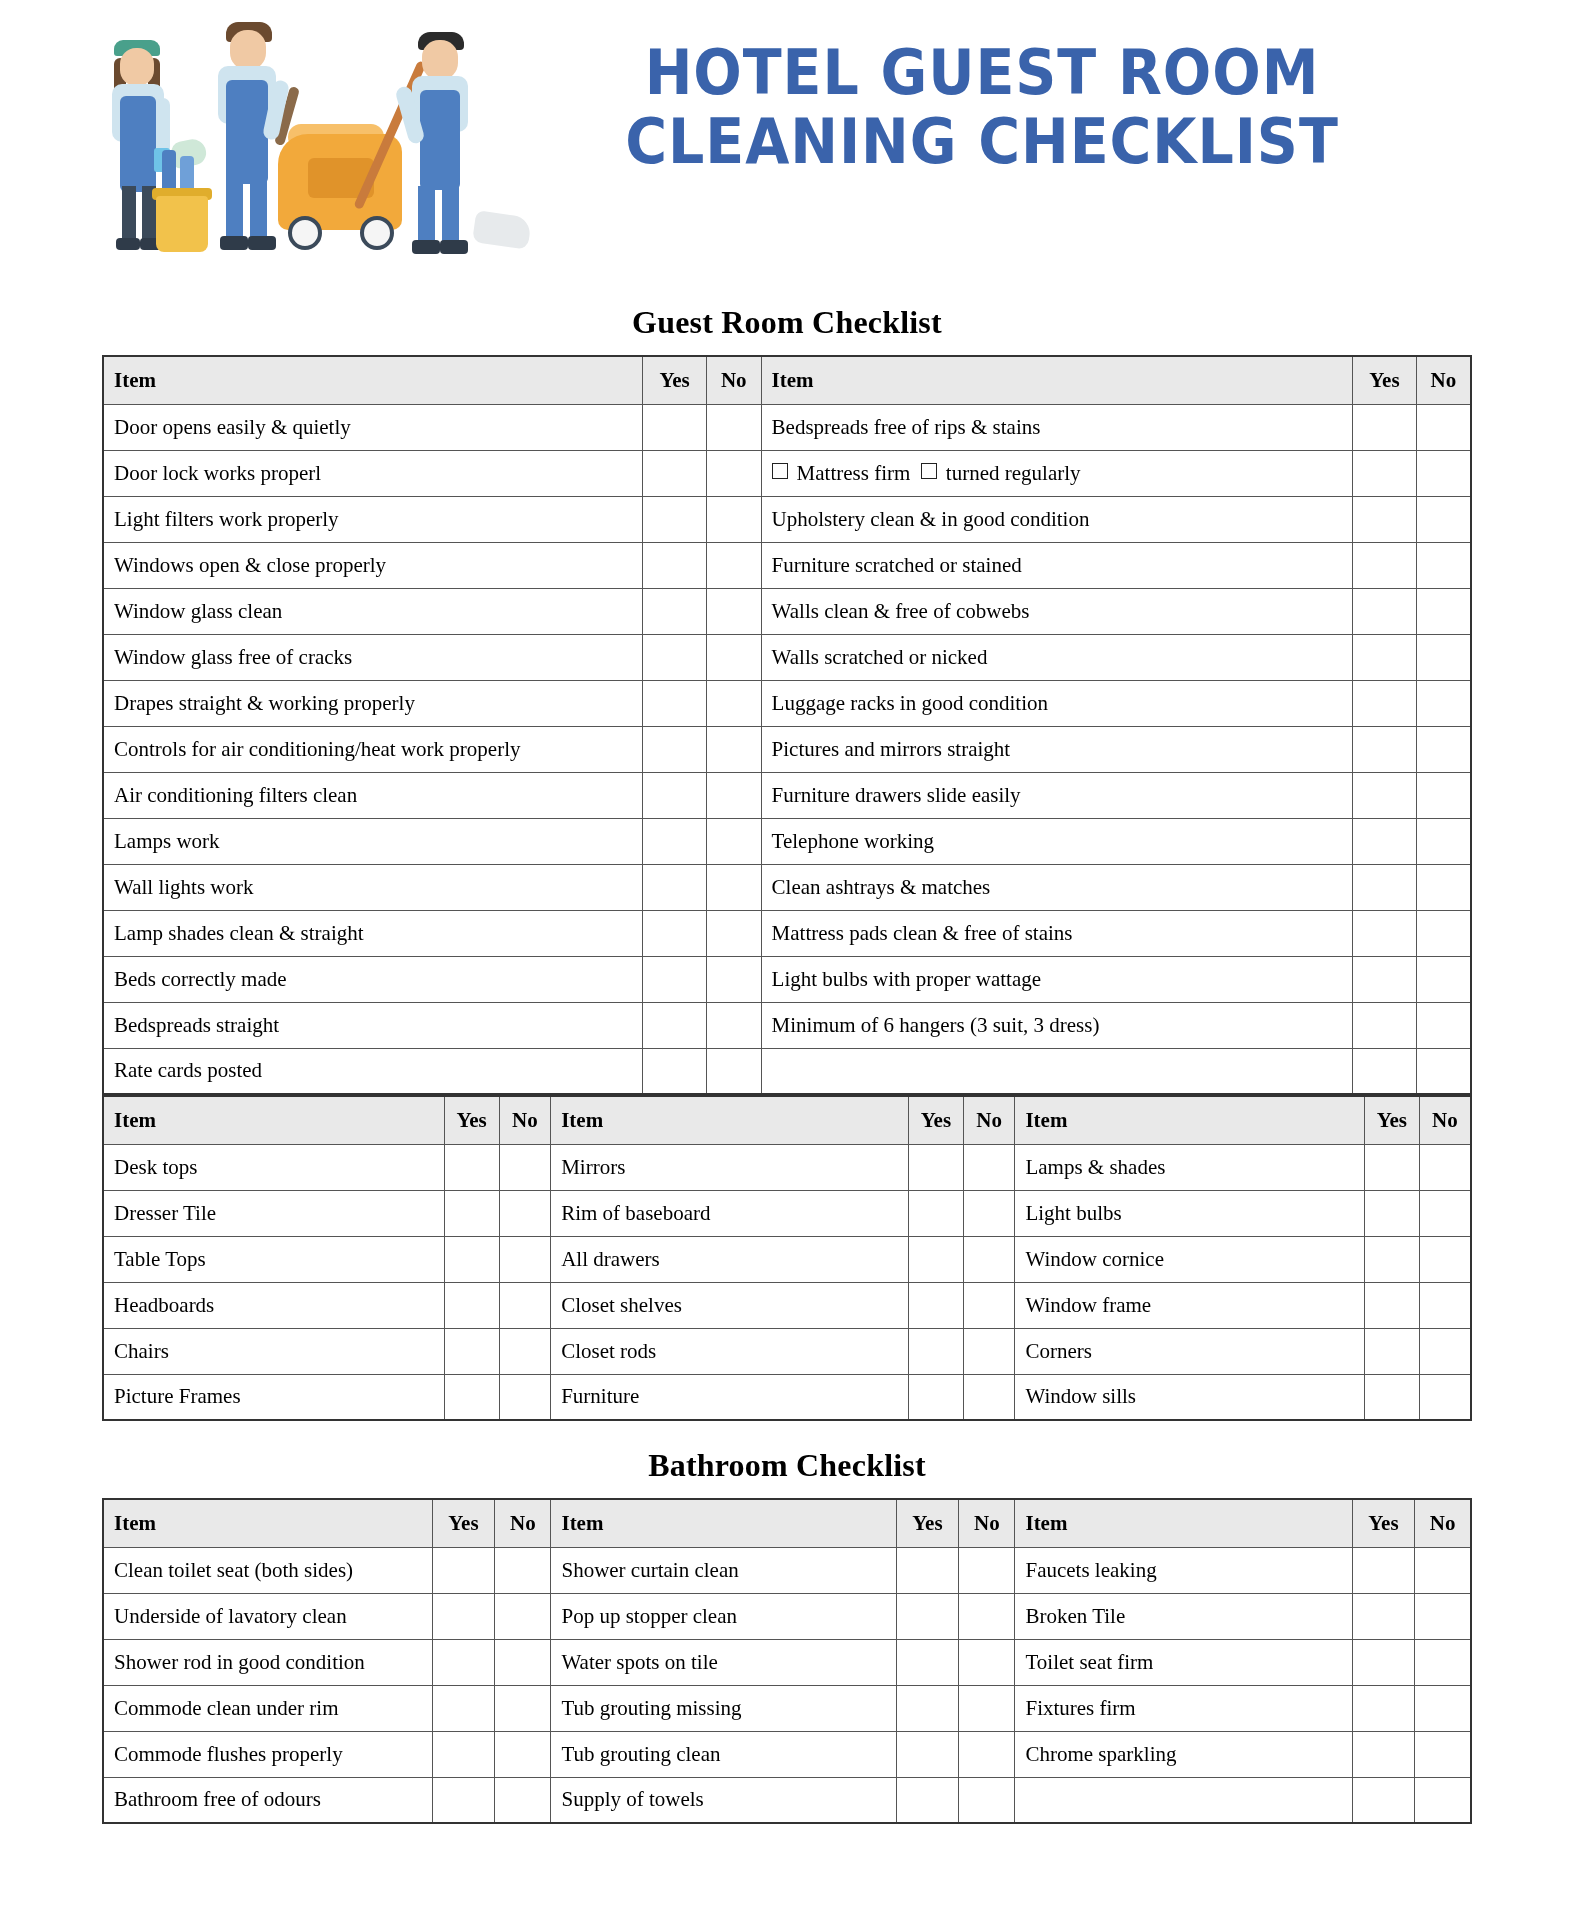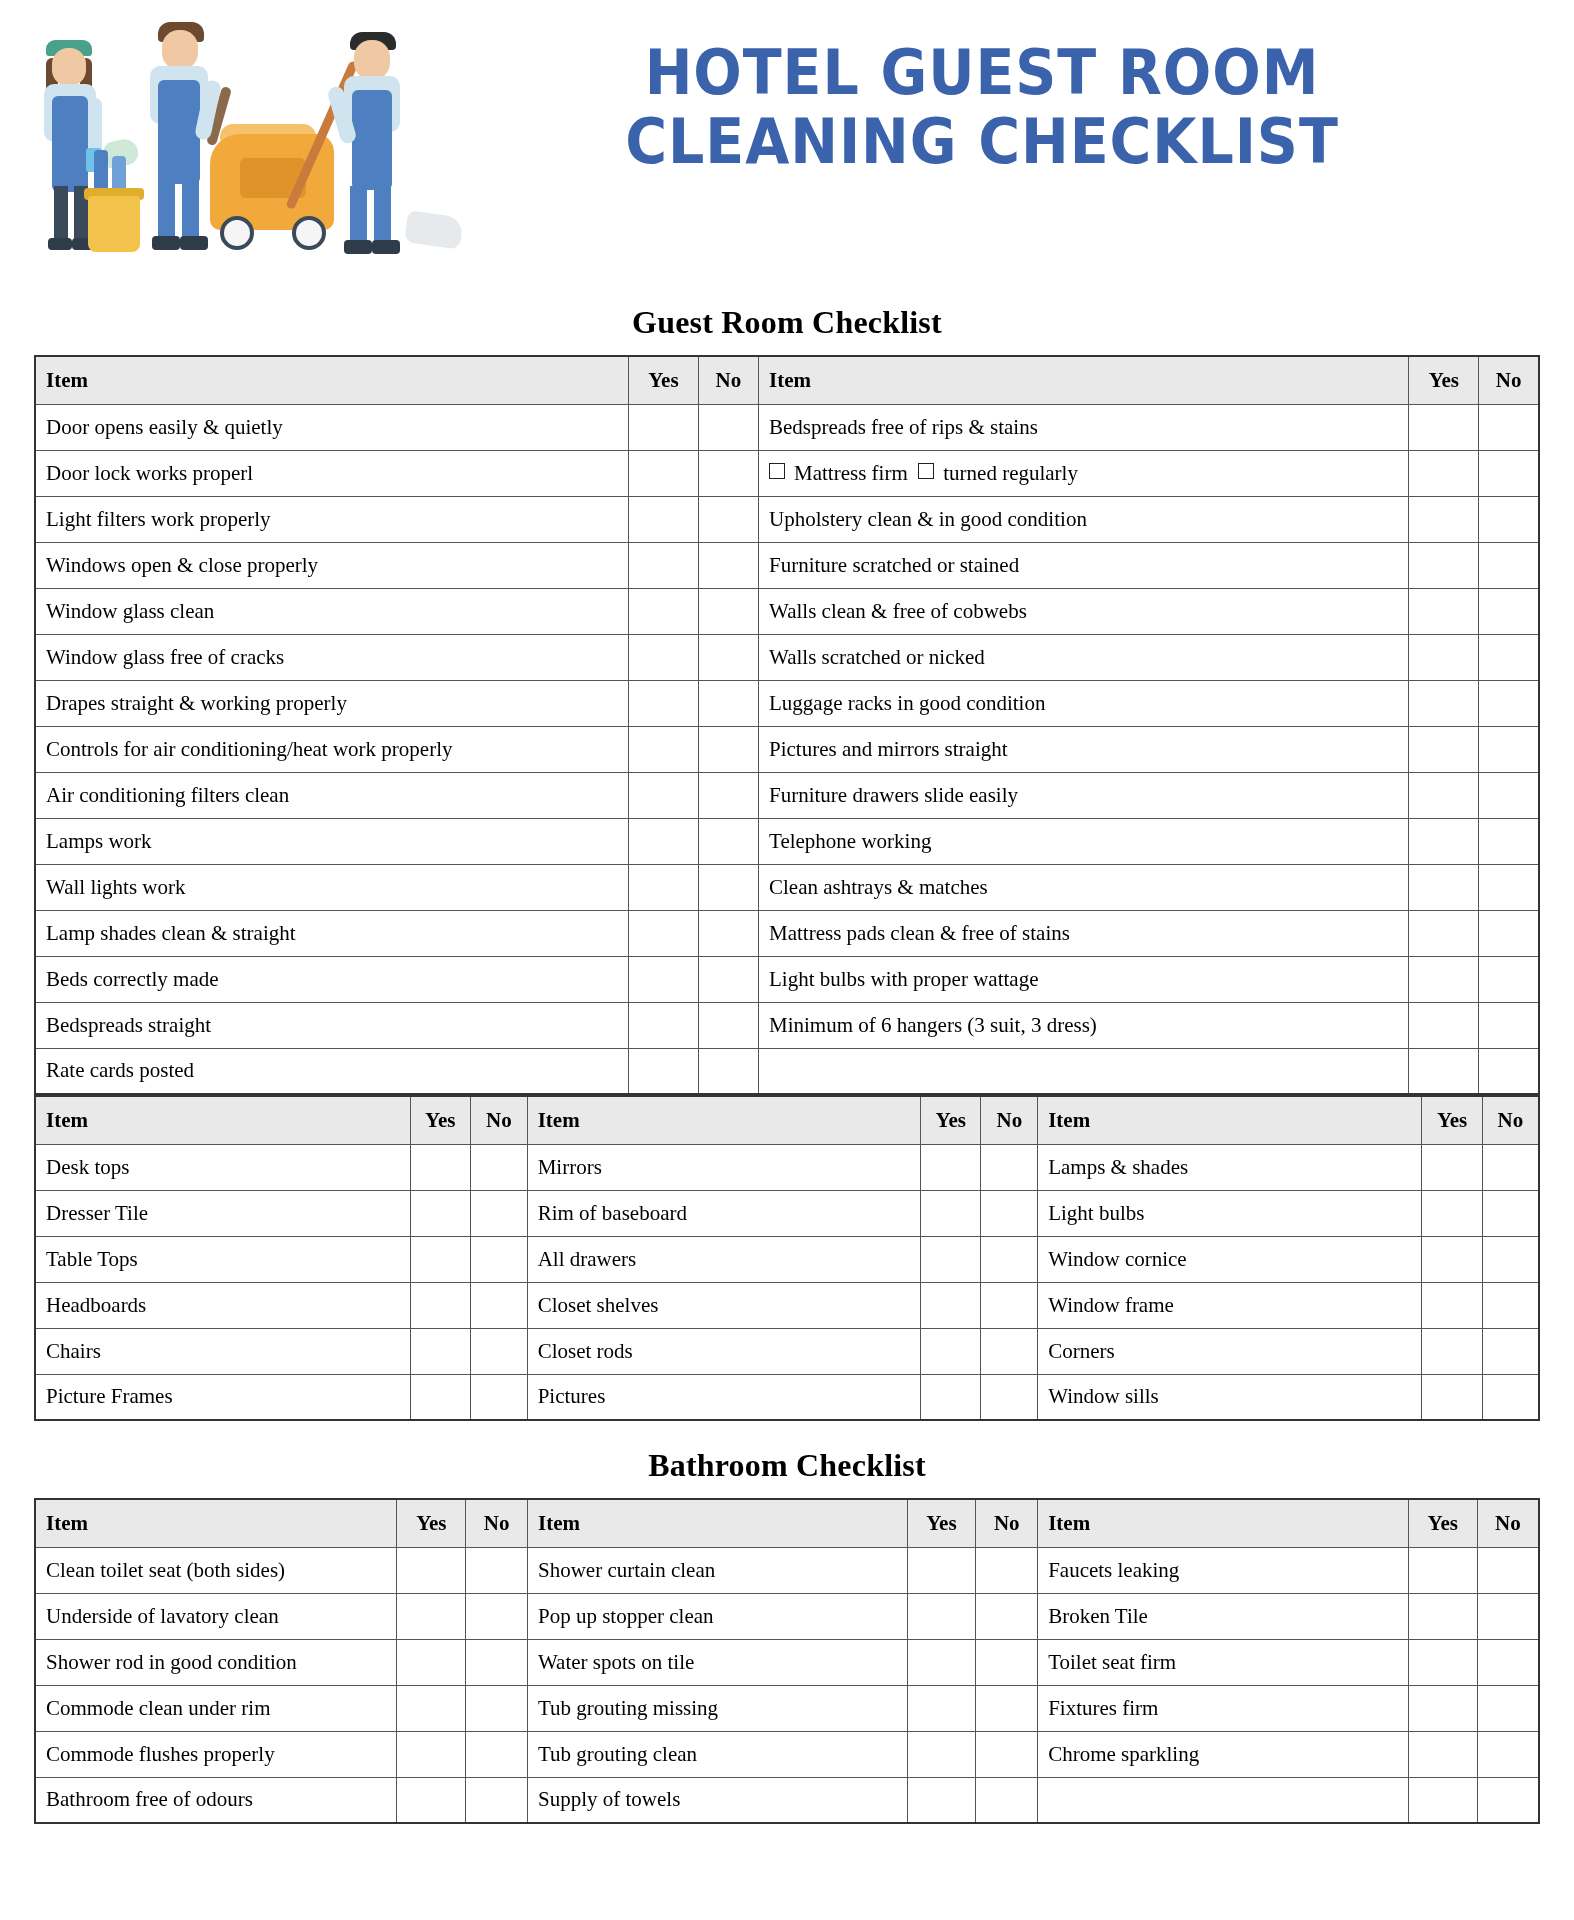--- a/index.html
+++ b/index.html
@@ -12,21 +12,21 @@
     min-height: 1920px;
     font-family: "Liberation Serif", serif;
     color: #000;
     -webkit-font-smoothing: antialiased;
   }
   .page {
     width: 1574px;
     min-height: 1920px;
     position: relative;
     box-sizing: border-box;
-    padding: 0 34px;
+    padding: 0 102px;
   }
 
   
   .header {
     display: flex;
     align-items: flex-start;
     height: 300px;
     position: relative;
   }
   .art {
@@ -448,21 +448,21 @@
         <td class="c"></td>
         <td class="c"></td>
         <td>Corners</td>
         <td class="c"></td>
         <td class="c"></td>
       </tr>
       <tr>
         <td>Picture Frames</td>
         <td class="c"></td>
         <td class="c"></td>
-        <td>Pictures</td>
+        <td>Furniture</td>
         <td class="c"></td>
         <td class="c"></td>
         <td>Window sills</td>
         <td class="c"></td>
         <td class="c"></td>
       </tr>
     </tbody>
   </table>
 
   <div class="section-heading bathroom">Bathroom Checklist</div>

